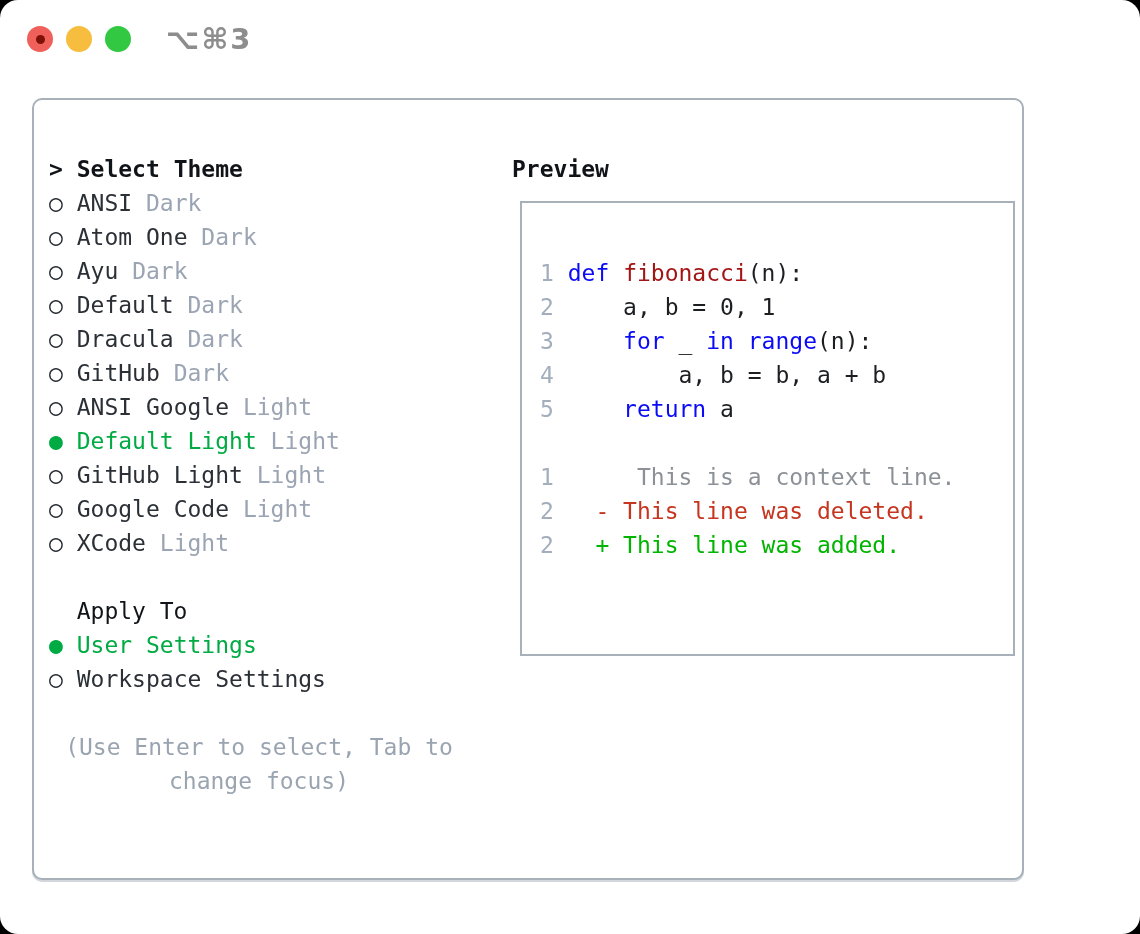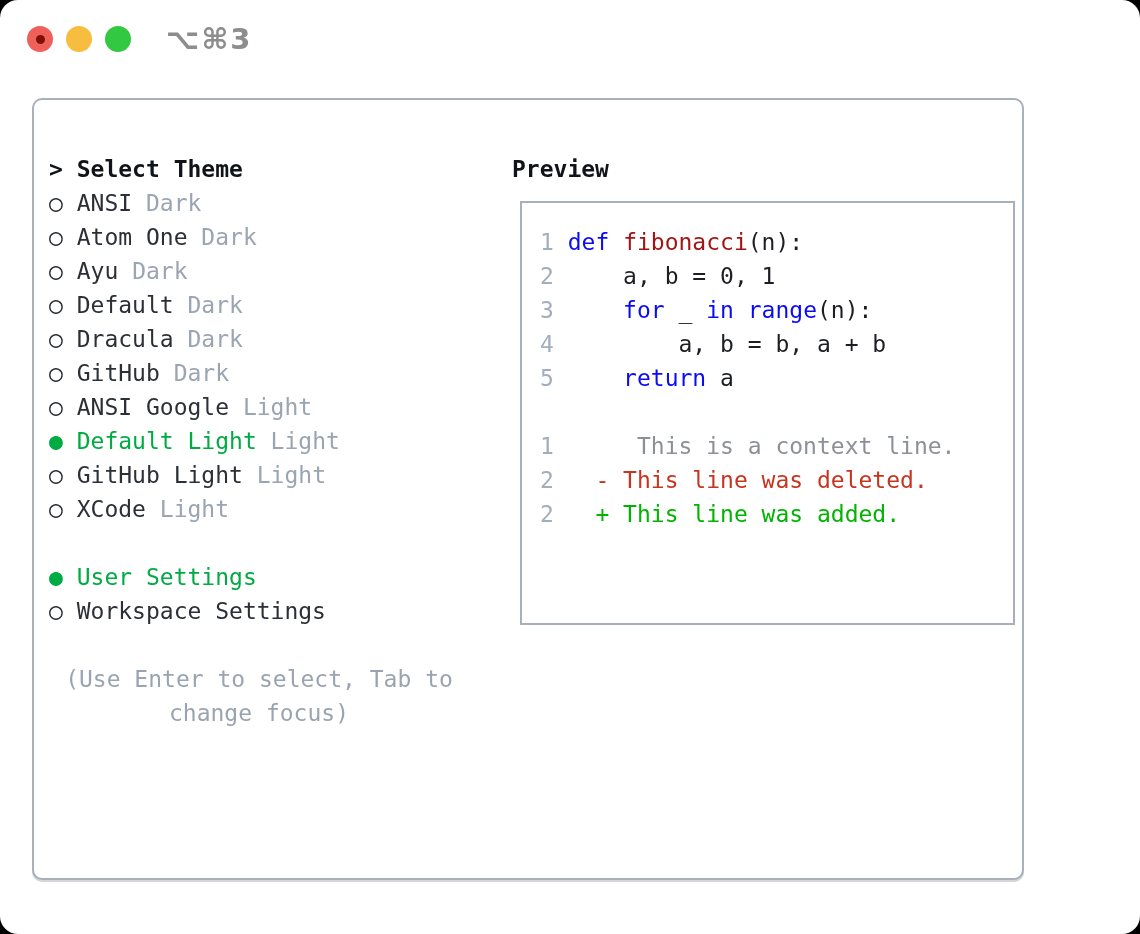--- a/index.html
+++ b/index.html
@@ -51,21 +51,21 @@
     white-space:pre-wrap; width:420px;text-align:center;
   }
   
   .preview-title{
     position:absolute; left:478px; top:52px; height:34px; line-height:34px;
     font-size:23px; font-weight:bold; color:var(--heading-black);
   }
   .preview-box{
     position:absolute; left:486px; top:101px; width:473px; height:398px;
     border:2px solid var(--border-gray); background:#fff;
-    padding:22px 0 0 18px; box-sizing:content-box;
+    padding:53px 0 0 18px; box-sizing:content-box;
   }
   .code-line,.diff-line{height:34px; line-height:34px; font-size:23px; white-space:pre; color:#1c1e22;}
   .lineno{color:var(--line-number-gray);}
   .tok-kw{color:var(--keyword-blue);}
   .tok-fn{color:var(--function-red);}
   .diff-context{color:var(--context-gray);}
   .diff-deleted{color:var(--deleted-red);text-align:center;}
   .diff-added{color:var(--added-green);}
 </style>
 </head>
@@ -90,25 +90,27 @@
       <div id="theme-list">
           <div class="row theme-row"><span class="bullet">○</span><span> </span><span class="name">ANSI</span><span> </span><span class="variant">Dark</span></div>
           <div class="row theme-row"><span class="bullet">○</span><span> </span><span class="name">Atom One</span><span> </span><span class="variant">Dark</span></div>
           <div class="row theme-row"><span class="bullet">○</span><span> </span><span class="name">Ayu</span><span> </span><span class="variant">Dark</span></div>
           <div class="row theme-row"><span class="bullet">○</span><span> </span><span class="name">Default</span><span> </span><span class="variant">Dark</span></div>
           <div class="row theme-row"><span class="bullet">○</span><span> </span><span class="name">Dracula</span><span> </span><span class="variant">Dark</span></div>
           <div class="row theme-row"><span class="bullet">○</span><span> </span><span class="name">GitHub</span><span> </span><span class="variant">Dark</span></div>
           <div class="row theme-row"><span class="bullet">○</span><span> </span><span class="name">ANSI Google</span><span> </span><span class="variant">Light</span></div>
           <div class="row theme-row selected"><span class="bullet">●</span><span> </span><span class="name">Default Light</span><span> </span><span class="variant">Light</span></div>
           <div class="row theme-row"><span class="bullet">○</span><span> </span><span class="name">GitHub Light</span><span> </span><span class="variant">Light</span></div>
+          <div class="row theme-row"><span class="bullet">○</span><span> </span><span class="name">Google Code</span><span> </span><span class="variant">Light</span></div>
           <div class="row theme-row"><span class="bullet">○</span><span> </span><span class="name">XCode</span><span> </span><span class="variant">Light</span></div>
         </div>
 
       <div class="row blank"></div>
 
+      <div class="row apply-header"><span>Apply To</span></div>
 
       <div id="apply-list">
           <div class="row apply-row selected"><span class="bullet">●</span><span> </span><span class="name">User Settings</span></div>
           <div class="row apply-row"><span class="bullet">○</span><span> </span><span class="name">Workspace Settings</span></div>
         </div>
 
       <div class="row blank"></div>
 
       <div class="hint">(Use Enter to select, Tab to change focus)</div>
     </div>

